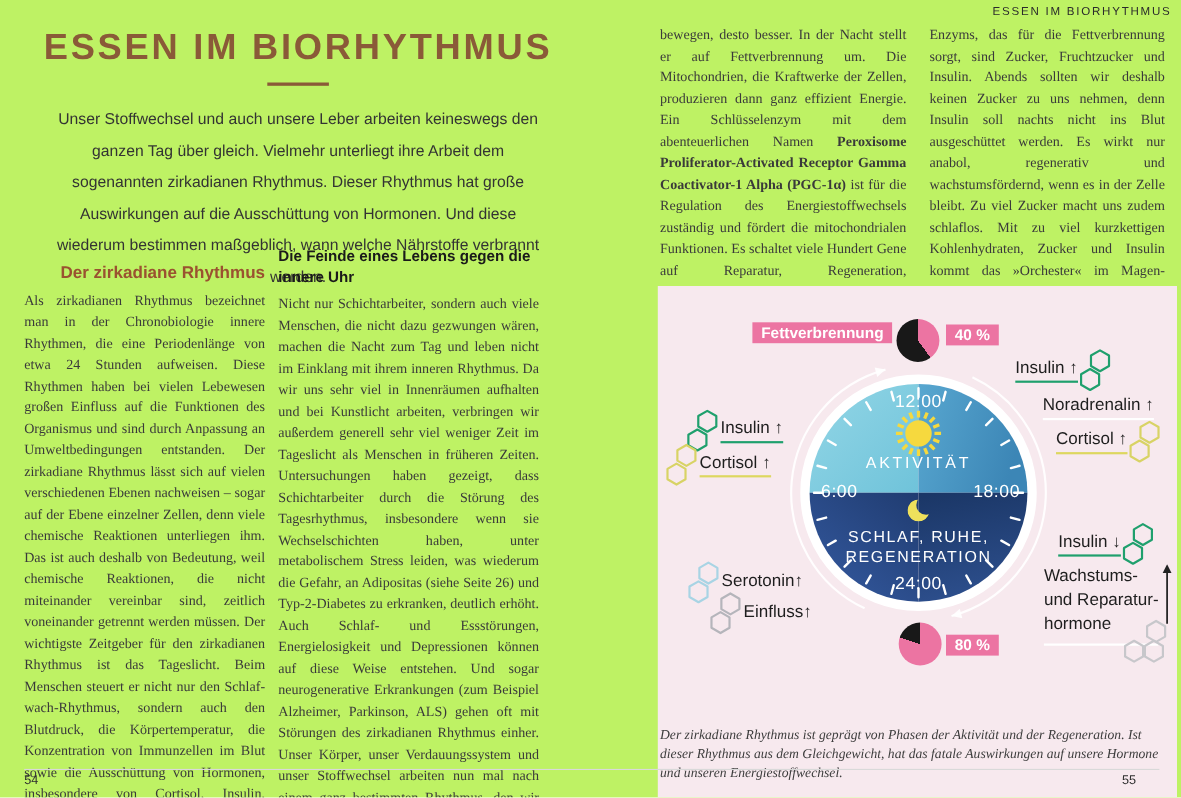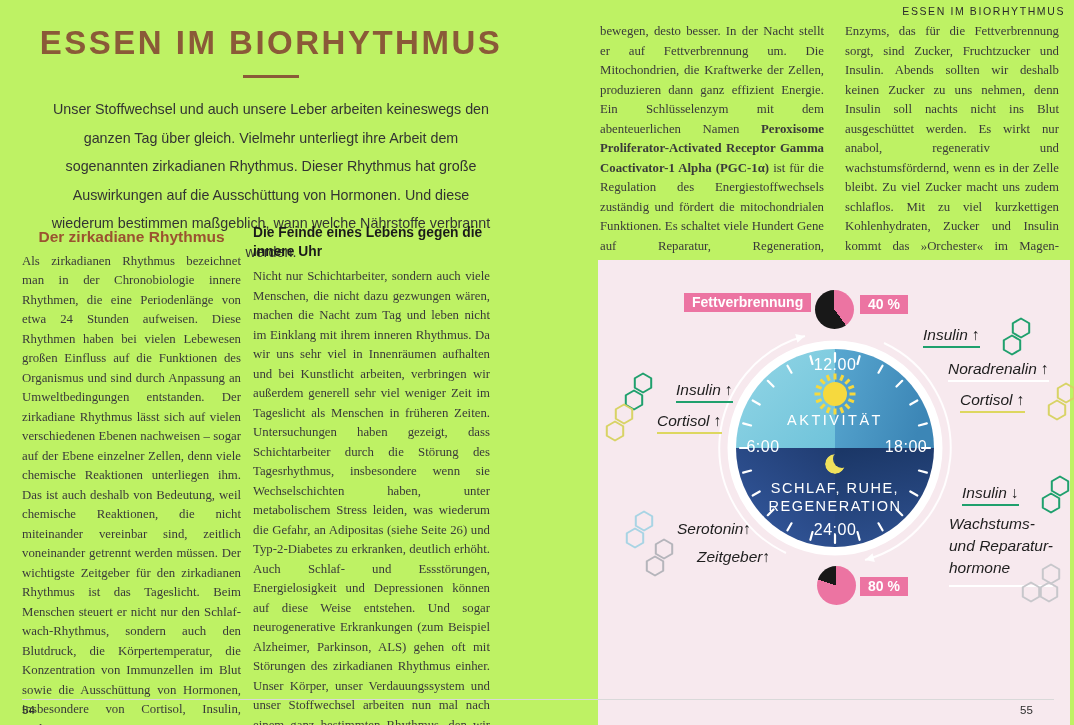--- a/index.html
+++ b/index.html
@@ -18,40 +18,40 @@
 
   
   .col{position:absolute;text-align:justify;font-family:"Liberation Serif",serif;
        font-size:12.8px;line-height:19.5px;color:#3a3a3a;hyphens:auto;}
   #col1{left:22px;top:224px;width:219px;}
   #col2{left:253px;top:224px;width:237px;}
   #col3{left:600px;top:22px;width:224px;}
   #col4{left:845px;top:22px;width:214px;}
   .col p{margin:0;}
   .h-brown{font-family:"Liberation Sans",sans-serif;font-size:15.5px;font-weight:bold;
-           color:#9a5230;margin:3px 0 5px 0;text-align:center;}
+           color:#9a5230;margin:15px 0 5px 0;text-align:right;}
   .h-black{font-family:"Liberation Sans",sans-serif;font-size:13.8px;font-weight:bold;
            color:#1a1a1a;margin:0 0 6px 0;line-height:18.5px;text-align:left;}
 
   
   #panel{left:598px;top:260px;width:472px;height:468px;background:#f7e9ee;}
   .badge{position:absolute;background:#ec74a2;color:#fff;font-weight:bold;font-size:14px;
          padding:1px 8px 2px;white-space:nowrap;}
   #pie-day{left:217px;top:30px;width:39px;height:39px;border-radius:50%;
            background:conic-gradient(#ec74a2 0deg 144deg,#181818 144deg 360deg);}
   #pie-night{left:219px;top:306px;width:39px;height:39px;border-radius:50%;
            background:conic-gradient(#ec74a2 0deg 288deg,#181818 288deg 360deg);}
   #badge-fett{left:86px;top:33px;}
   #badge-40{left:262px;top:35px;}
   #badge-80{left:262px;top:317px;}
   #clock-svg{left:113px;top:64px;}
   svg text{font-family:"Liberation Sans",sans-serif;fill:#fff;}
 
-  .hlabel{position:absolute;display:flex;align-items:center;gap:22px;
-          font-size:15.5px;color:#1e1e1e;white-space:nowrap;font-style:italic;}
+  .hlabel{position:absolute;display:flex;align-items:center;gap:1px;
+          font-size:15.5px;color:#1e1e1e;white-space:nowrap;}
   .hlabel .txt{padding-bottom:2px;}
   .u-green{border-bottom:2px solid #1fa06d;}
   .u-yellow{border-bottom:2px solid #ddd75f;}
   .u-white{border-bottom:2px solid #ffffff;}
   .c-green{color:#1fa06d}.c-yellow{color:#d8d365}.c-orange{color:#eab88f}
   .c-blue{color:#a8d4e4}.c-gray{color:#b5b5bb}.c-gray2{color:#c7c7cb}
   .hex{flex:none;display:block;}
   .twolines{line-height:21px;}
   .threelines{line-height:22px;padding-bottom:6px;}
 
@@ -187,21 +187,21 @@
     <div class="hlabel" style="left:27px;top:250px;">
       <svg class="hex c-blue" width="30" height="40" viewBox="0 0 30 40">
           <use href="#hexpair"></use>
         </svg>
       <span class="txt">Serotonin↑</span>
     </div>
     <div class="hlabel" style="left:47px;top:278px;">
       <svg class="hex c-gray" width="30" height="40" viewBox="0 0 30 40">
           <use href="#hexpair"></use>
         </svg>
-      <span class="txt">Zeitgeber↑</span>
+      <span class="txt">Einfluss↑</span>
     </div>
 
     <div class="hlabel" style="left:325px;top:57px;">
       <span class="txt u-green">Insulin ↑</span>
       <svg class="hex c-green" width="30" height="40" viewBox="0 0 30 40">
           <use href="#hexpair"></use>
         </svg>
     </div>
     <div class="hlabel" style="left:350px;top:100px;">
       <span class="txt u-white">Noradrenalin ↑</span>
@@ -226,18 +226,19 @@
         </svg>
     </div>
     <svg class="abs c-gray2" style="left:420px;top:303px;" width="48" height="40" viewBox="0 0 48 40">
         <use href="#hextri"></use>
       </svg>
 
     <div class="abs" id="pie-night"></div>
     <div class="badge" id="badge-80">80 %</div>
   </div>
 
+  <p class="abs" id="caption">Der zirkadiane Rhythmus ist geprägt von Phasen der Aktivität und der Regeneration. Ist dieser Rhythmus aus dem Gleichgewicht, hat das fatale Auswirkungen auf unsere Hormone und unseren Energiestoffwechsel.</p>
 
   <div class="abs" id="footer-rule"></div>
   <div class="abs pagenum" id="page-left">54</div>
   <div class="abs pagenum" id="page-right">55</div>
 
 </div>
 
 </body></html>

